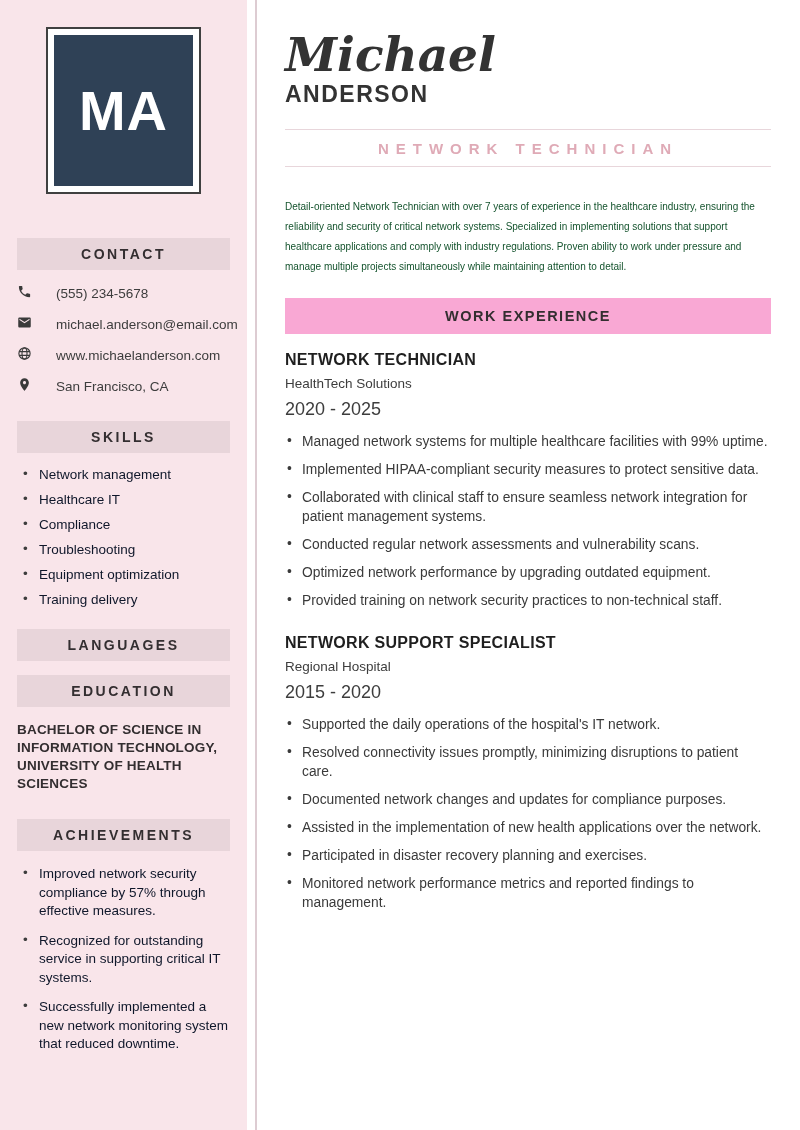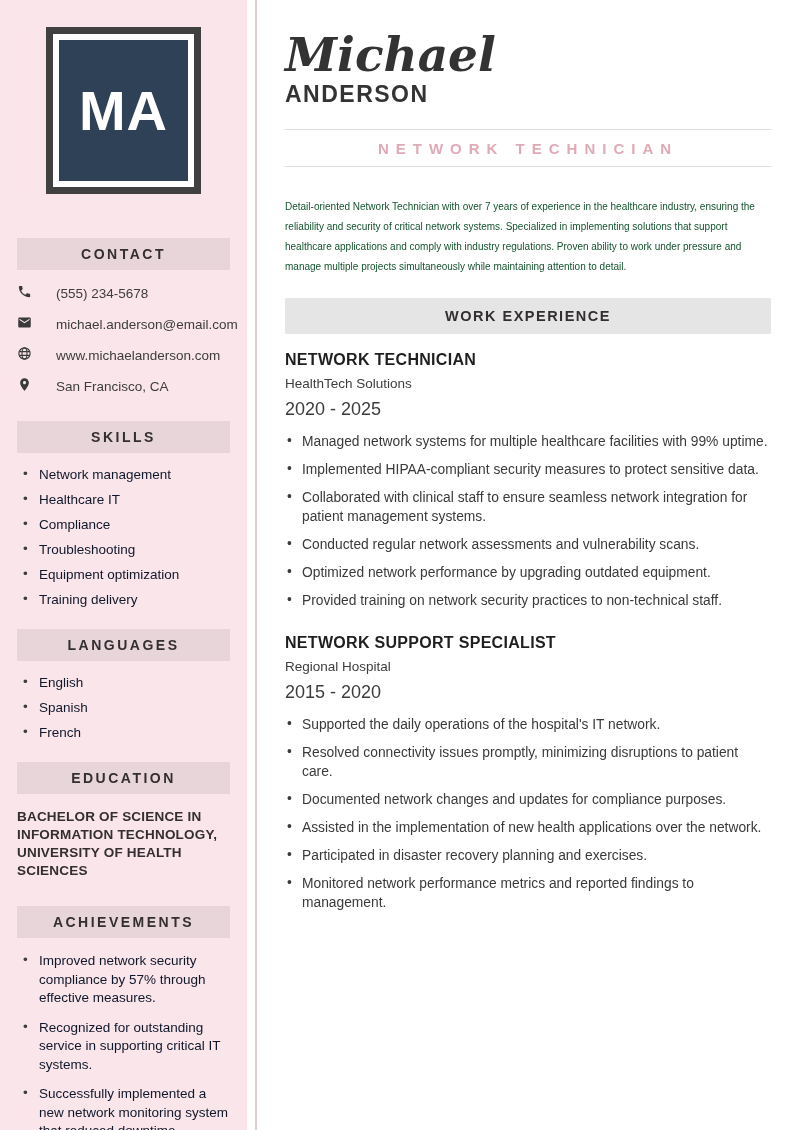--- a/index.html
+++ b/index.html
@@ -21,21 +21,21 @@
     height: 100%;
     background: #f9e5ea;
     padding: 27px 17px 20px 17px;
     flex-shrink: 0;
   }
   .photo-frame {
     width: 155px;
     height: 167px;
     margin: 0 auto 44px auto;
     background: #ffffff;
-    border: 7px solid #404040;
+    border: 2px solid #404040;
     padding: 6px;
   }
   .monogram {
     width: 100%;
     height: 100%;
     background: #2f4156;
     color: #ffffff;
     display: flex;
     align-items: center;
     justify-content: center;
@@ -131,21 +131,21 @@
     padding: 10px 0 9px 0;
   }
   .summary {
     margin-top: 30px;
     font-size: 10px;
     line-height: 20px;
     color: #14532d;
   }
   .main-heading {
     margin-top: 21px;
-    background: #e5e5e5;
+    background: #f9a8d4;
     height: 36px;
     display: flex;
     align-items: center;
     justify-content: center;
     font-size: 14.5px;
     font-weight: bold;
     letter-spacing: 1.5px;
     color: #332e30;
   }
   .job { margin-top: 17px; }
@@ -236,25 +236,20 @@
     <ul class="side-list">
       <li>Network management</li>
       <li>Healthcare IT</li>
       <li>Compliance</li>
       <li>Troubleshooting</li>
       <li>Equipment optimization</li>
       <li>Training delivery</li>
     </ul>
 
     <div class="side-heading">LANGUAGES</div>
-    <ul class="side-list">
-      <li>English</li>
-      <li>Spanish</li>
-      <li>French</li>
-    </ul>
 
     <div class="side-heading">EDUCATION</div>
     <div class="edu-degree">BACHELOR OF SCIENCE IN INFORMATION TECHNOLOGY, UNIVERSITY OF HEALTH SCIENCES</div>
 
     <div class="side-heading">ACHIEVEMENTS</div>
     <ul class="side-list achv-list">
       <li>Improved network security compliance by 57% through effective measures.</li>
       <li>Recognized for outstanding service in supporting critical IT systems.</li>
       <li>Successfully implemented a new network monitoring system that reduced downtime.</li>
     </ul>

